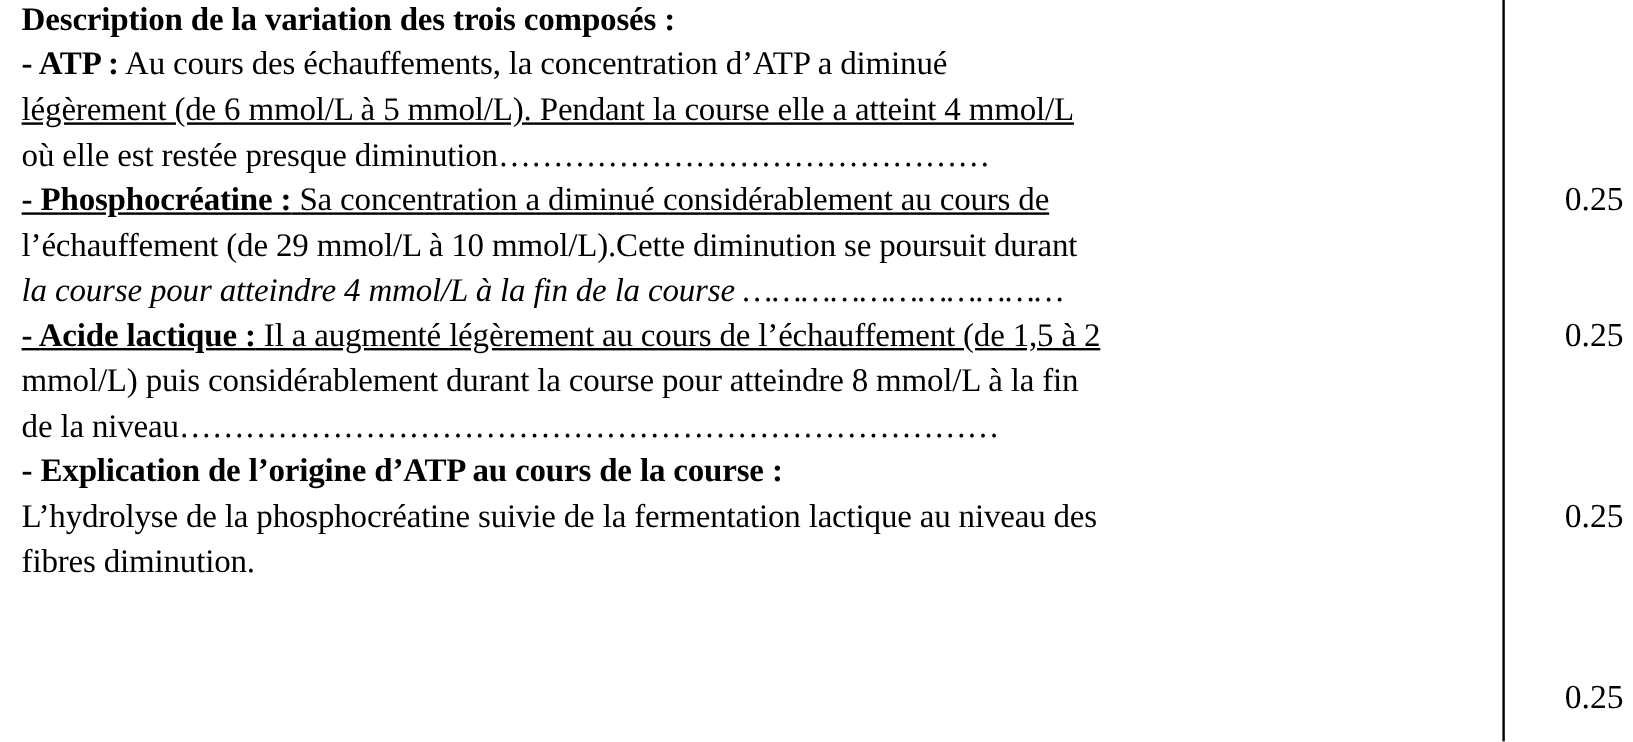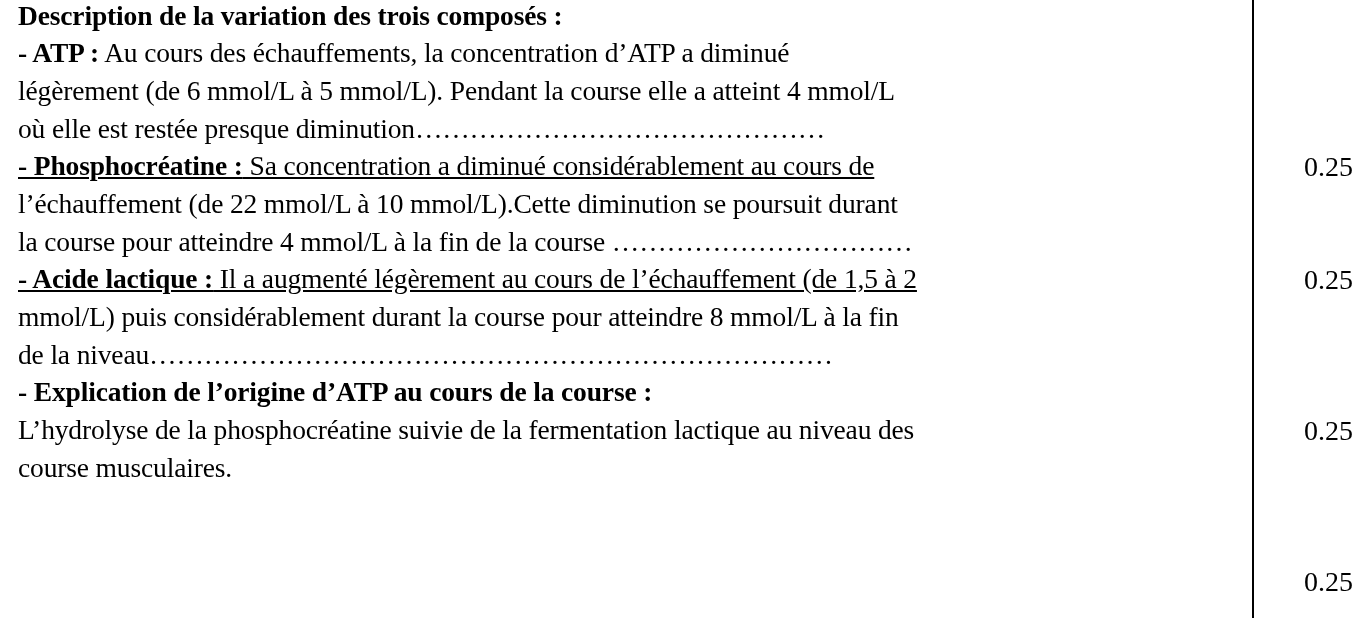--- a/index.html
+++ b/index.html
@@ -65,46 +65,46 @@
 
   <div class="text-col">
 
     <div class="line b" style="top:-3px;">Description de la variation des trois composés :</div>
 
     <div class="line" style="top:35px;"><span class="b">- ATP :</span><span> Au cours des échauffements, la concentration d’ATP a diminué</span></div>
     <div class="line" style="top:72px;">légèrement (de 6 mmol/L à 5 mmol/L). Pendant  la course elle a atteint 4 mmol/L</div>
     <div class="line" style="top:110px;">où elle est restée presque diminution………………………………………</div>
 
     <div class="line" style="top:148px;text-decoration:underline;"><span class="b">- Phosphocréatine :</span><span> Sa concentration a diminué considérablement au cours de</span></div>
-    <div class="line" style="top:186px;">l’échauffement (de 22 mmol/L à 10 mmol/L).Cette diminution se poursuit durant</div>
+    <div class="line" style="top:186px;">l’échauffement (de 29 mmol/L à 10 mmol/L).Cette diminution se poursuit durant</div>
     <div class="line" style="top:223px;">la course pour atteindre 4 mmol/L à la fin de la course ……………………………</div>
 
     <div class="line" style="top:261px;text-decoration:underline;"><span class="b">- Acide lactique :</span><span> Il a augmenté légèrement au cours de l’échauffement (de 1,5 à 2</span></div>
     <div class="line" style="top:299px;text-align:right;">mmol/L)  puis considérablement durant la course pour atteindre 8 mmol/L à la fin</div>
     <div class="line" style="top:337px;">de la niveau…………………………………………………………………</div>
 
     <div class="line b" style="top:375px;">- Explication de l’origine d’ATP au cours de la course :</div>
     <div class="line" style="top:412px;">L’hydrolyse de la phosphocréatine suivie de la fermentation lactique au niveau des</div>
-    <div class="line" style="top:450px;">course musculaires.</div>
+    <div class="line" style="top:450px;">fibres diminution.</div>
   </div>
 
   <div class="score" style="top:148px;">0.25</div>
   <div class="score" style="top:261px;">0.25</div>
   <div class="score" style="top:412px;">0.25</div>
   <div class="score" style="top:563px;">0.25</div>
 </div>
 
 <style>
   
   .text-col .line:nth-child(1)  { top: -3px  !important; }
   .text-col .line:nth-child(2)  { top: 34px  !important; }
-  .text-col .line:nth-child(3)  { top: 72px  !important; }
+  .text-col .line:nth-child(3)  { top: 72px  !important; text-decoration: underline; }
   .text-col .line:nth-child(4)  { top: 110px !important; }
   .text-col .line:nth-child(5)  { top: 147px !important; }
   .text-col .line:nth-child(6)  { top: 185px !important; }
-  .text-col .line:nth-child(7)  { top: 223px !important; }
+  .text-col .line:nth-child(7)  { top: 223px !important; font-style: italic; }
   .text-col .line:nth-child(8)  { top: 260px !important; }
   .text-col .line:nth-child(9)  { top: 298px !important; }
   .text-col .line:nth-child(10) { top: 336px !important; }
   .text-col .line:nth-child(11) { top: 373px !important; }
   .text-col .line:nth-child(12) { top: 411px !important; text-align: center; }
   .text-col .line:nth-child(13) { top: 449px !important; }
 </style>
 
 </body></html>

